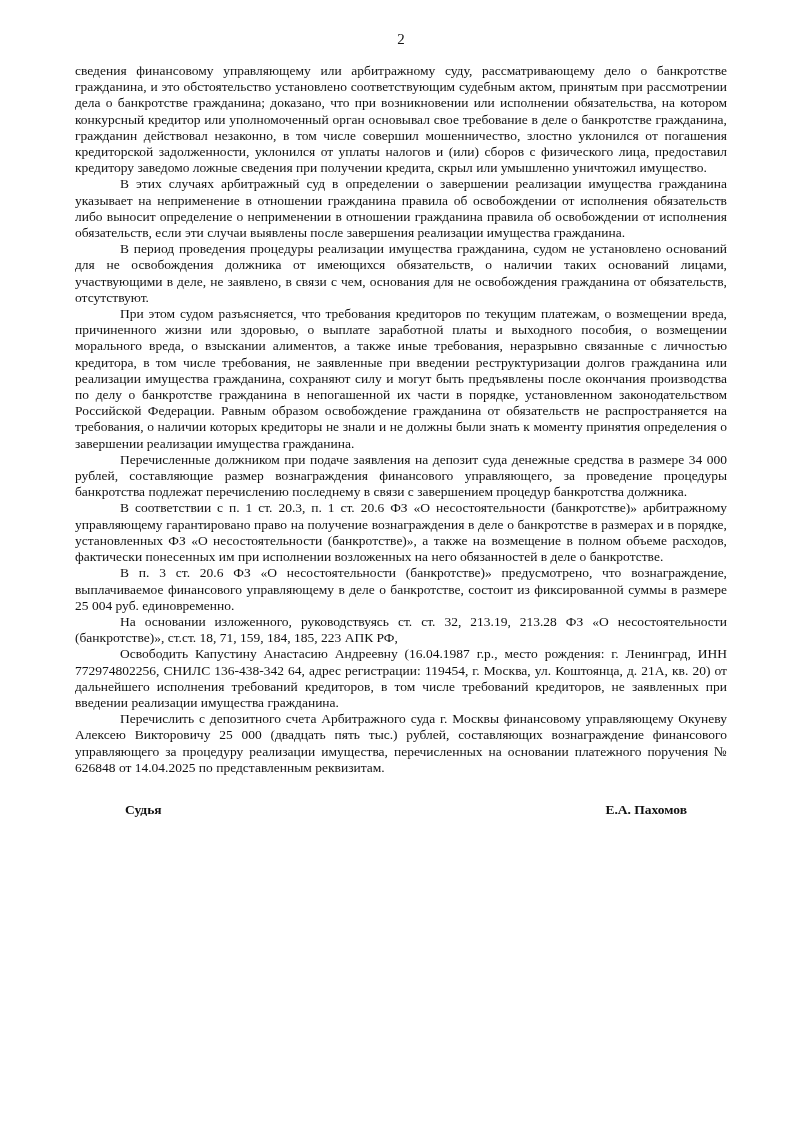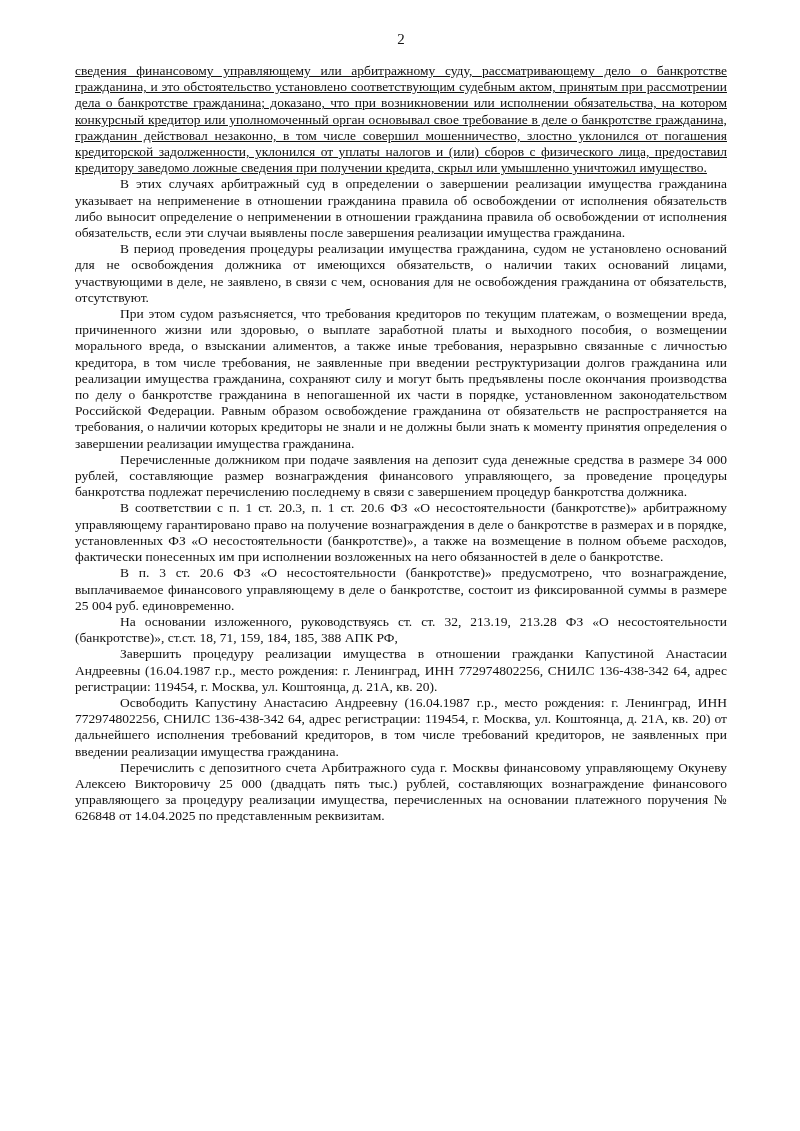--- a/index.html
+++ b/index.html
@@ -26,21 +26,20 @@
     line-height: 18px;
     margin: 0 0 15px 0;
   }
   p.body-par {
     margin: 0;
     text-align: justify;
     text-indent: 45px;
   }
   p.body-par.no-indent {
     text-indent: 0;
-    text-decoration: underline;
   }
   p.resolution-heading {
     margin: 0;
     text-align: center;
     font-weight: bold;
     text-indent: 0;
   }
   .signature {
     display: flex;
     justify-content: space-between;
@@ -56,20 +55,23 @@
 <div class="page">
   <div class="page-number">2</div>
 
   <p class="body-par no-indent">сведения финансовому управляющему или арбитражному суду, рассматривающему дело о банкротстве гражданина, и это обстоятельство установлено соответствующим судебным актом, принятым при рассмотрении дела о банкротстве гражданина; доказано, что при возникновении или исполнении обязательства, на котором конкурсный кредитор или уполномоченный орган основывал свое требование в деле о банкротстве гражданина, гражданин действовал незаконно, в том числе совершил мошенничество, злостно уклонился от погашения кредиторской задолженности, уклонился от уплаты налогов и (или) сборов с физического лица, предоставил кредитору заведомо ложные сведения при получении кредита, скрыл или умышленно уничтожил имущество.</p>
   <p class="body-par">В этих случаях арбитражный суд в определении о завершении реализации имущества гражданина указывает на неприменение в отношении гражданина правила об освобождении от исполнения обязательств либо выносит определение о неприменении в отношении гражданина правила об освобождении от исполнения обязательств, если эти случаи выявлены после завершения реализации имущества гражданина.</p>
   <p class="body-par">В период проведения процедуры реализации имущества гражданина, судом не установлено оснований для не освобождения должника от имеющихся обязательств, о наличии таких оснований лицами, участвующими в деле, не заявлено, в связи с чем, основания для не освобождения гражданина от обязательств, отсутствуют.</p>
   <p class="body-par">При этом судом разъясняется, что требования кредиторов по текущим платежам, о возмещении вреда, причиненного жизни или здоровью, о выплате заработной платы и выходного пособия, о возмещении морального вреда, о взыскании алиментов, а также иные требования, неразрывно связанные с личностью кредитора, в том числе требования, не заявленные при введении реструктуризации долгов гражданина или реализации имущества гражданина, сохраняют силу и могут быть предъявлены после окончания производства по делу о банкротстве гражданина в непогашенной их части в порядке, установленном законодательством Российской Федерации. Равным образом освобождение гражданина от обязательств не распространяется на требования, о наличии которых кредиторы не знали и не должны были знать к моменту принятия определения о завершении реализации имущества гражданина.</p>
   <p class="body-par">Перечисленные должником при подаче заявления на депозит суда денежные средства в размере 34 000 рублей, составляющие размер вознаграждения финансового управляющего, за проведение процедуры банкротства подлежат перечислению последнему в связи с завершением процедур банкротства должника.</p>
   <p class="body-par">В соответствии с п. 1 ст. 20.3, п. 1 ст. 20.6 ФЗ «О несостоятельности (банкротстве)» арбитражному управляющему гарантировано право на получение вознаграждения в деле о банкротстве в размерах и в порядке, установленных ФЗ «О несостоятельности (банкротстве)», а также на возмещение в полном объеме расходов, фактически понесенных им при исполнении возложенных на него обязанностей в деле о банкротстве.</p>
   <p class="body-par">В п. 3 ст. 20.6 ФЗ «О несостоятельности  (банкротстве)» предусмотрено, что вознаграждение, выплачиваемое финансового управляющему в деле о банкротстве, состоит из фиксированной суммы в размере 25 004 руб. единовременно.</p>
-  <p class="body-par">На основании изложенного, руководствуясь ст. ст. 32, 213.19, 213.28 ФЗ «О несостоятельности (банкротстве)», ст.ст. 18, 71, 159, 184, 185, 388 АПК РФ,</p>
+  <p class="body-par">На основании изложенного, руководствуясь ст. ст. 32, 213.19, 213.28 ФЗ «О несостоятельности (банкротстве)», ст.ст. 18, 71, 159, 184, 185, 223 АПК РФ,</p>
 
 
-  <p class="body-par">Завершить процедуру реализации имущества в отношении гражданки Капустиной Анастасии Андреевны (16.04.1987 г.р., место рождения: г. Ленинград, ИНН 772974802256, СНИЛС 136-438-342 64, адрес регистрации: 119454, г. Москва, ул. Коштоянца, д. 21А, кв. 20).</p>
   <p class="body-par">Освободить Капустину Анастасию Андреевну (16.04.1987 г.р., место рождения: г. Ленинград, ИНН 772974802256, СНИЛС 136-438-342 64, адрес регистрации: 119454, г. Москва, ул. Коштоянца, д. 21А, кв. 20) от дальнейшего исполнения требований кредиторов, в том числе требований кредиторов, не заявленных при введении реализации имущества гражданина.</p>
   <p class="body-par">Перечислить с депозитного счета Арбитражного суда г. Москвы финансовому управляющему Окуневу Алексею Викторовичу 25 000 (двадцать пять тыс.) рублей, составляющих вознаграждение финансового управляющего за процедуру реализации имущества, перечисленных на основании платежного поручения № 626848 от 14.04.2025 по представленным реквизитам.</p>
 
+  <div class="signature">
+    <span>Судья</span>
+    <span>Е.А. Пахомов</span>
+  </div>
 </div>
 
 </body></html>

